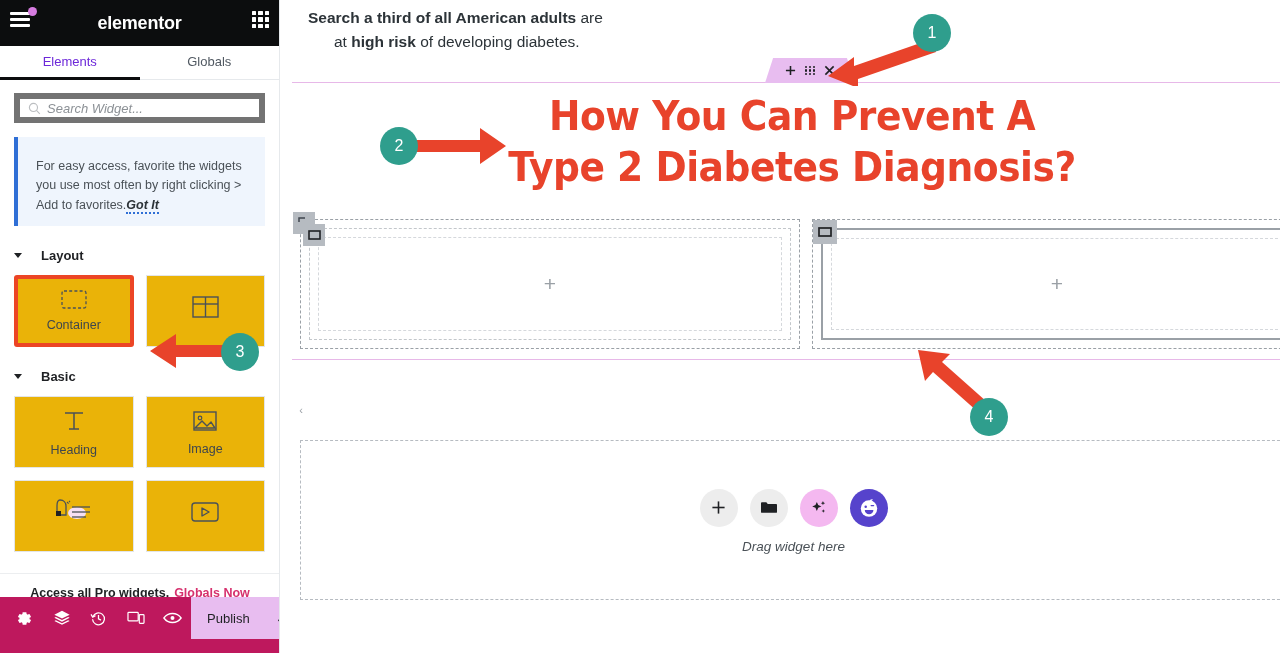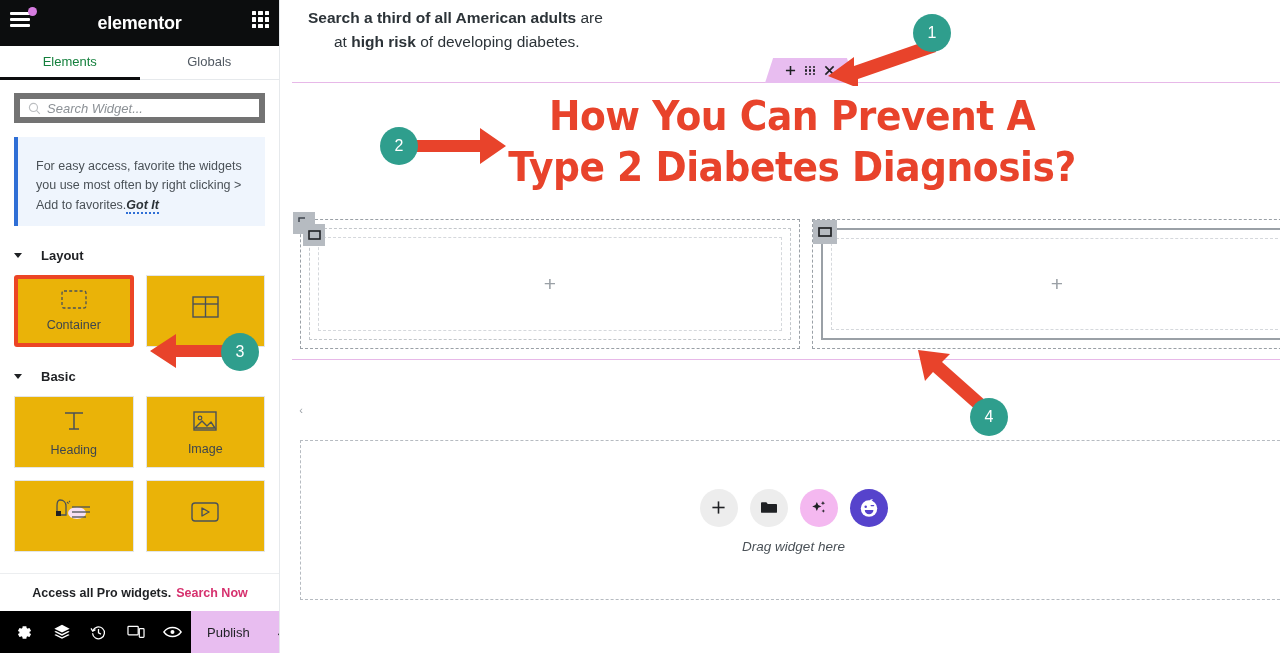--- a/index.html
+++ b/index.html
@@ -55,21 +55,21 @@
   #tabs {
     display: flex; height: 34px; background: #fff;
     border-bottom: 1px solid #e6e9ec;
   }
   .tab {
     flex: 1; display: flex; align-items: center; justify-content: center;
     font-size: 13px; color: #515962; cursor: pointer;
     border-bottom: 3px solid transparent;
     height: 34px; margin-bottom: -1px;
   }
-  .tab.active { color: #15803d; border-bottom-color: #0c0d0e; }
+  .tab.active { color: #6d28d9; border-bottom-color: #0c0d0e; }
 
   #search-wrap { padding: 13px 14px 0 14px; }
   #search-box {
     height: 30px; border: 6px solid #737373; background: #fff;
     display: flex; align-items: center; padding: 0 8px;
   }
   #search-box svg { flex: 0 0 auto; opacity: 0.45; }
   #search-input {
     border: 0; outline: 0; flex: 1; margin-left: 6px;
     font-size: 13px; font-family: "Liberation Sans", sans-serif;
@@ -116,21 +116,21 @@
     position: absolute; left: 0; bottom: 42px;
     width: 280px; height: 38px; background: #fff;
     border-top: 1px solid #eceef0;
     display: flex; align-items: center; justify-content: center;
     font-size: 12.5px; color: #1f2124; font-weight: 600;
   }
   #pro-bar a { color: #d6316e; text-decoration: none; margin-left: 5px; cursor: pointer; }
 
   #bottom-bar {
     position: absolute; left: 0; bottom: 0;
-    width: 280px; height: 42px; background: #000000;
+    width: 280px; height: 56px; background: #be185d;
     display: flex; align-items: flex-start;
   }
   #bottom-icons { display: flex; align-items: center; gap: 0; padding-left: 6px; }
   .bicon {
     width: 37px; height: 42px; display: flex;
     align-items: center; justify-content: center; cursor: pointer;
   }
   #publish-group {
     margin-left: auto; height: 42px; display: flex; align-items: center;
     background: #e8bdf0;
@@ -339,21 +339,21 @@
         <svg width="30" height="24" viewBox="0 0 30 24">
           <rect x="2" y="3" width="26" height="18" rx="3" fill="none" stroke="#4a5157" stroke-width="1.4"></rect>
           <path d="M12 8 L19 12 L12 16 Z" fill="none" stroke="#4a5157" stroke-width="1.4" stroke-linejoin="round"></path>
         </svg>
         <span class="wlabel"></span>
       </div>
     </div>
 
     <div id="pro-bar">
       <span>Access all Pro widgets.</span>
-      <a href="#">Search Now</a>
+      <a href="#">Globals Now</a>
     </div>
 
     <div id="bottom-bar">
       <div id="bottom-icons">
         <div class="bicon">
           <svg width="17" height="17" viewBox="0 0 20 20" fill="#fff">
             <path d="M10 6.6a3.4 3.4 0 100 6.8 3.4 3.4 0 000-6.8zm0 5.2a1.8 1.8 0 110-3.6 1.8 1.8 0 010 3.6z"></path>
             <path d="M17.3 11.6l-1.4-.8c.1-.5.1-1.1 0-1.6l1.4-.8a.6.6 0 00.2-.8l-1.5-2.6a.6.6 0 00-.8-.2l-1.4.8a6.3 6.3 0 00-1.4-.8V3.2a.6.6 0 00-.6-.6H8.2a.6.6 0 00-.6.6v1.6c-.5.2-1 .5-1.4.8l-1.4-.8a.6.6 0 00-.8.2L2.5 7.6a.6.6 0 00.2.8l1.4.8c-.1.5-.1 1.1 0 1.6l-1.4.8a.6.6 0 00-.2.8l1.5 2.6a.6.6 0 00.8.2l1.4-.8c.4.3.9.6 1.4.8v1.6c0 .3.3.6.6.6h3.6c.3 0 .6-.3.6-.6v-1.6c.5-.2 1-.5 1.4-.8l1.4.8a.6.6 0 00.8-.2l1.5-2.6a.6.6 0 00-.2-.8z"></path>
           </svg>
         </div>

